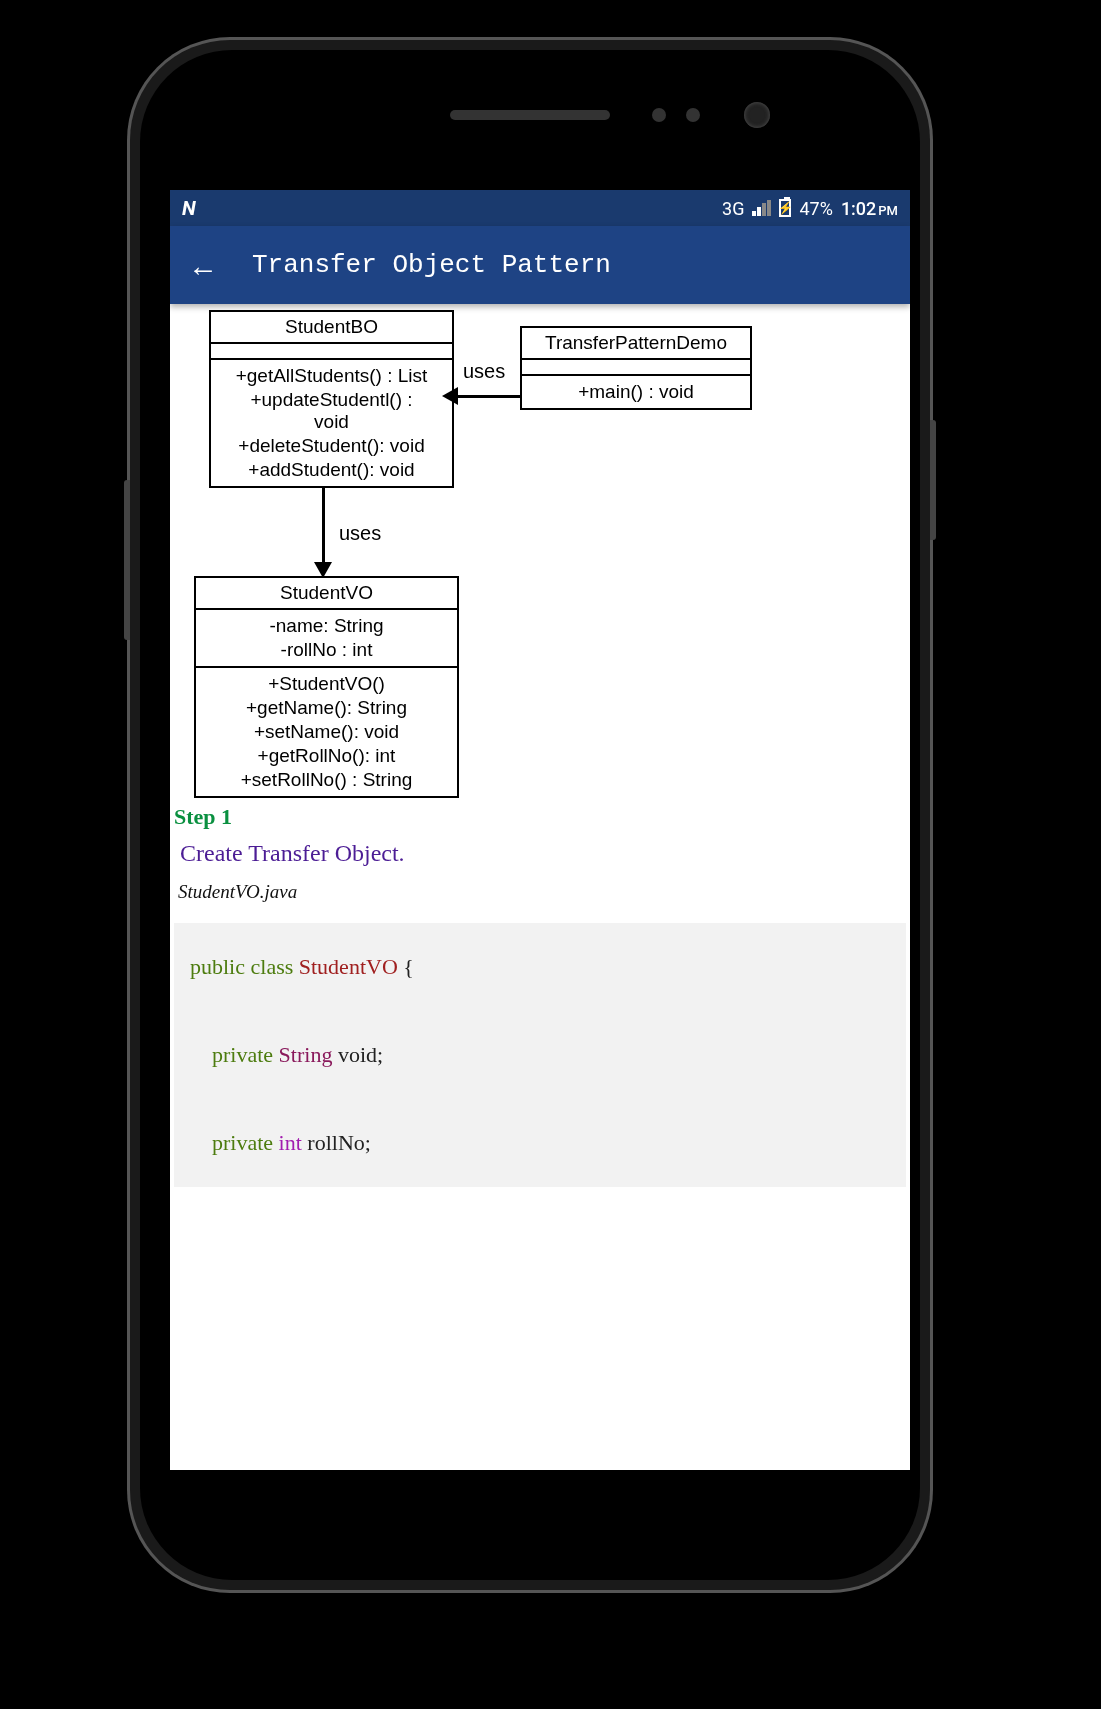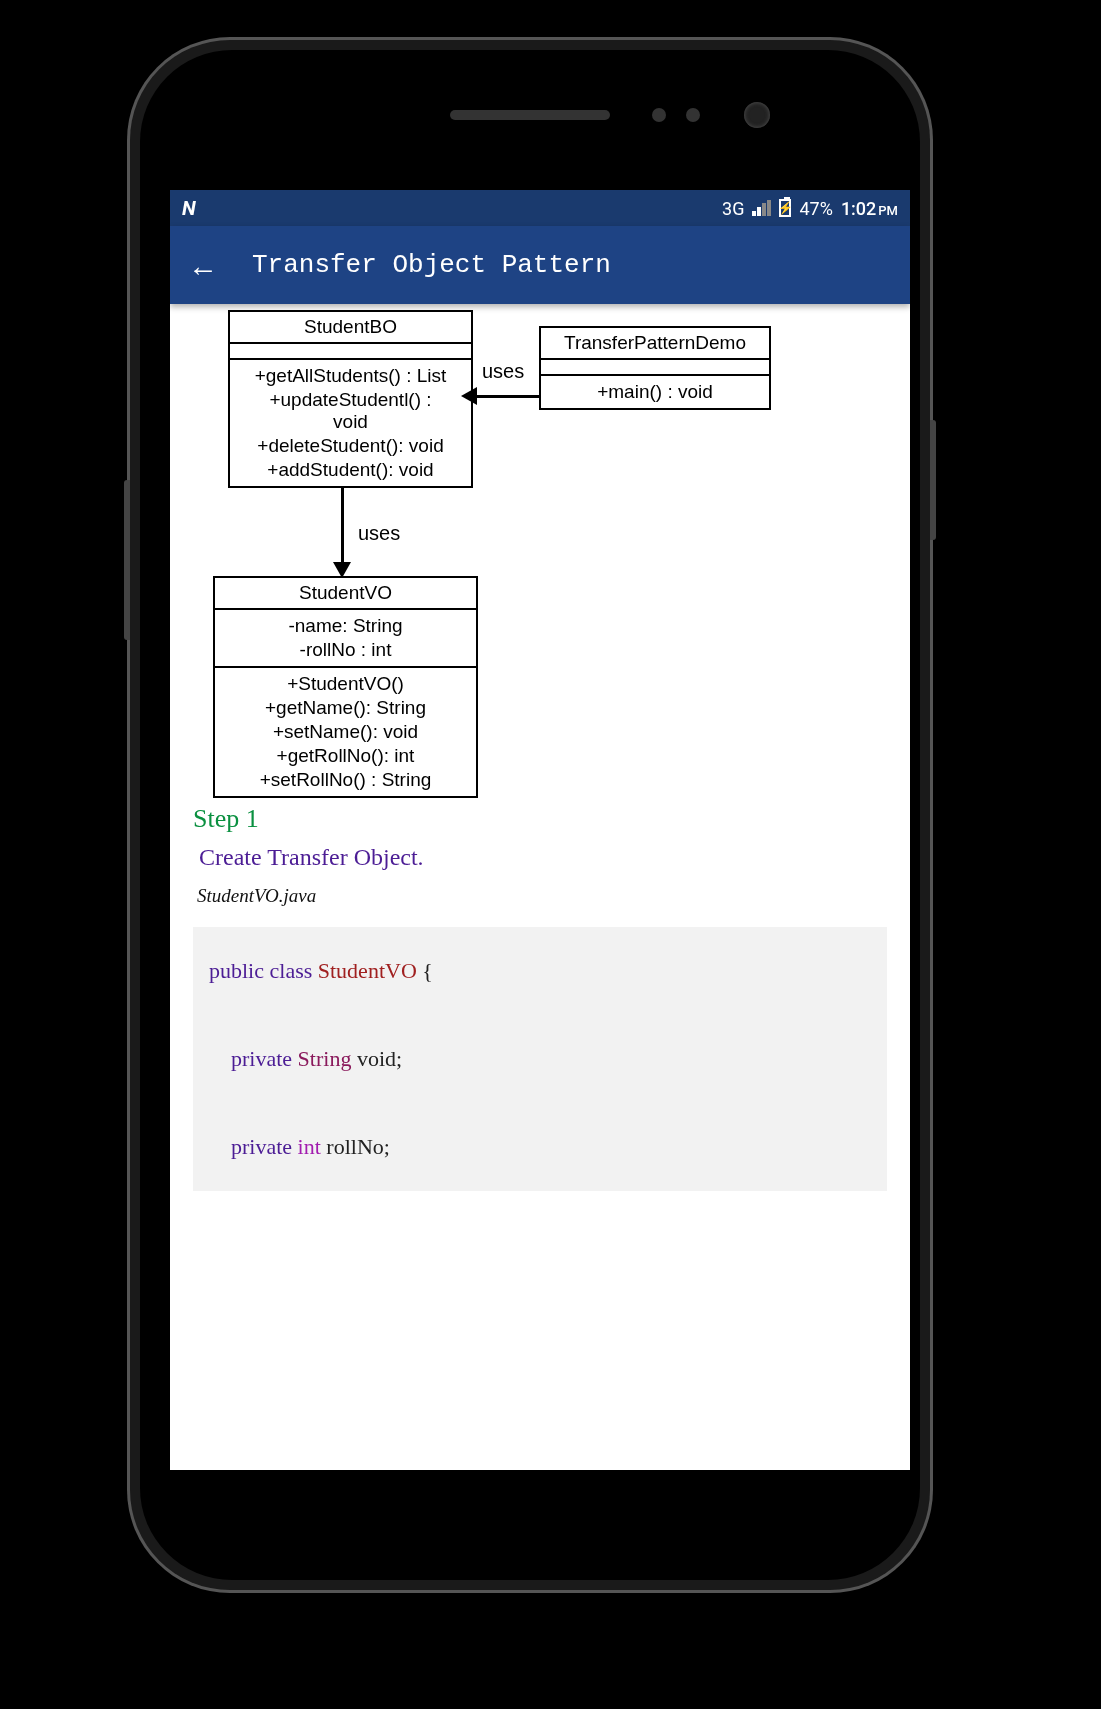--- a/index.html
+++ b/index.html
@@ -109,21 +109,21 @@
     background: #1e4384;
     color: #fff;
     display: flex;
     align-items: center;
     padding: 0 18px;
     gap: 34px;
     box-shadow: 0 3px 6px rgba(0,0,0,0.3);
   }
   .back-arrow { font-size: 30px; cursor: pointer; }
   .page-title { font-size: 26px; font-weight: 500; font-family: Liberation Mono, monospace; }
-  .content { padding: 6px 23px; height: calc(100% - 114px); overflow: hidden; font-family: Georgia, serif; }
+  .content { padding: 6px 4px; height: calc(100% - 114px); overflow: hidden; font-family: Georgia, serif; }
   .diagram-area { position: relative; height: 490px; }
   .uml-box {
     position: absolute;
     border: 2px solid #000;
     background: #fff;
     font-family: Arial, sans-serif;
     font-size: 19px;
   }
   .uml-row { border-bottom: 2px solid #000; padding: 4px 10px; text-align: center; }
   .uml-row:last-child { border-bottom: none; }
@@ -137,32 +137,32 @@
   .arrow-head-left {
      position:absolute; width:0;height:0;
      border-top:9px solid transparent; border-bottom:9px solid transparent;
      border-right:16px solid #000;
   }
   .arrow-head-up {
      position:absolute; width:0;height:0;
      border-left:9px solid transparent; border-right:9px solid transparent;
      border-bottom:16px solid #000;
   }
-  .step-heading { color: #0a9040; font-weight: normal; font-size: 26px; margin: 4px 0 10px 0; }
+  .step-heading { color: #0a9040; font-weight: bold; font-size: 22px; margin: 4px 0 10px 0; }
   .step-desc { font-size: 24px; margin: 0 0 14px 6px; color:#4c1d95; }
   .filename { font-style: italic; font-size: 19px; margin: 0 0 20px 4px; color:#111; }
   .code-block {
     background: #f2f2f2;
     padding: 22px 16px;
     font-family: Georgia, serif;
     font-size: 22px;
     line-height: 2.0;
     color: #222;
   }
-  .kw-public, .kw-class, .kw-private { color: #4c1d95; }
+  .kw-public, .kw-class, .kw-private { color: #4d7c0f; }
   .kw-type { color: #8a1a5c; }
   .kw-int { color: #a21caf; }
   .kw-classname { color: #a02020; }
 </style>
 </head>
 <body>
 
 <div class="phone-frame">
   <div class="side-button-left"></div>
   <div class="side-button-right"></div>

